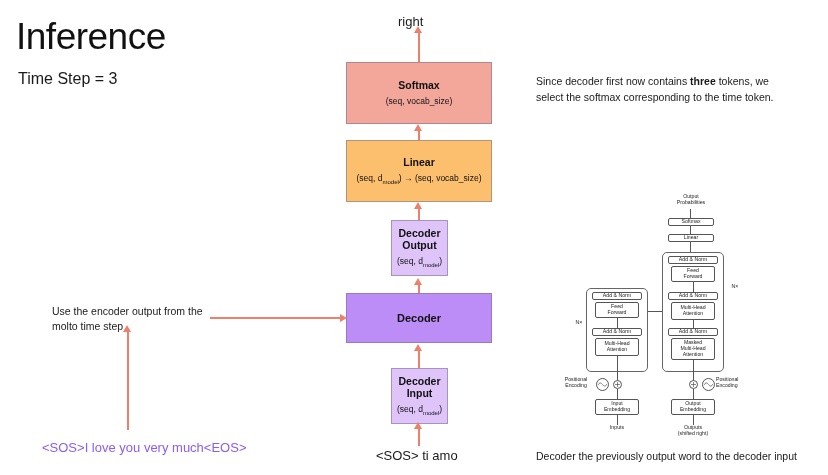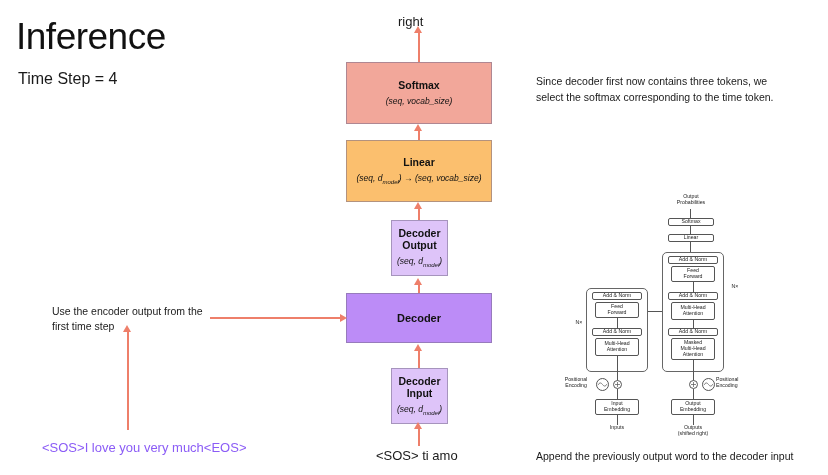--- a/index.html
+++ b/index.html
@@ -49,21 +49,20 @@
     color: #111;
     line-height: 1.15;
   }
   .flow-sub {
     font-size: 8.5px;
     font-weight: 400;
     color: #111;
     margin-top: 6px;
     line-height: 1.1;
     white-space: nowrap;
-    font-style: italic;
   }
   .flow-sub sub { font-size: 6px; }
 
   #box-softmax {
     left: 346px; top: 62px; width: 146px; height: 62px;
     background: #F2A79A;
   }
   #box-linear {
     left: 346px; top: 140px; width: 146px; height: 62px;
     background: #FBBF6E;
@@ -132,21 +131,21 @@
     line-height: 1.45;
     color: #1a1a1a;
   }
   #note-softmax {
     left: 536px; top: 74px;
     width: 258px;
     font-size: 10.5px;
     line-height: 1.5;
     color: #1a1a1a;
   }
-  #note-softmax b { font-weight: normal; }
+  #note-softmax b { font-weight: bold; }
   #note-append {
     left: 536px; top: 450px;
     font-size: 10.5px;
     color: #1a1a1a;
   }
   #label-output-word {
     left: 398px; top: 14px;
     font-size: 13px;
     color: #1a1a1a;
   }
@@ -209,21 +208,21 @@
   .c-lilac  { background: #DADCF0; }
   .c-yellow { background: #FBF3C2; }
   .c-blue   { background: #CFE8F3; }
   .c-orange { background: #F8DFB4; }
   .c-pink   { background: #F9DCE2; }
 </style>
 </head>
 <body>
 
 <div class="abs" id="page-title">Inference</div>
-<div class="abs" id="time-step">Time Step = 4</div>
+<div class="abs" id="time-step">Time Step = 3</div>
 
 <div class="abs" id="label-output-word">right</div>
 
 <div class="abs arrow-head-up" id="arrow-head-softmax-out"></div>
 <div class="abs arrow-v" id="arrow-softmax-out"></div>
 
 <div class="abs flow-box" id="box-softmax">
   <div class="flow-title">Softmax</div>
   <div class="flow-sub">(seq, vocab_size)</div>
 </div>
@@ -259,29 +258,29 @@
   <div class="flow-title">Decoder</div>
   <div class="flow-title">Input</div>
   <div class="flow-sub"><span>(seq, d</span><sub>model</sub><span>)</span></div>
 </div>
 
 <div class="abs arrow-head-up" id="arrow-head-text-di"></div>
 <div class="abs arrow-v" id="arrow-text-di"></div>
 
 <div class="abs" id="label-decoder-input-tokens">&lt;SOS&gt; ti amo</div>
 
-<div class="abs" id="note-encoder">Use the encoder output from the first time step</div>
+<div class="abs" id="note-encoder">Use the encoder output from the molto time step</div>
 <div class="abs arrow-h" id="arrow-enc-h"></div>
 <div class="abs arrow-head-right" id="arrow-head-enc"></div>
 <div class="abs arrow-v" id="arrow-src-up"></div>
 <div class="abs arrow-head-up" id="arrow-head-src-up"></div>
 <div class="abs" id="label-source-sentence">&lt;SOS&gt;I love you very much&lt;EOS&gt;</div>
 
 <div class="abs" id="note-softmax"><span>Since decoder first now contains </span><b>three</b><span> tokens, we select the softmax corresponding to the time token.</span></div>
-<div class="abs" id="note-append">Append the previously output word to the decoder input</div>
+<div class="abs" id="note-append">Decoder the previously output word to the decoder input</div>
 
 <div class="abs" id="transformer-figure">
 
   <div class="tlabel" style="left:88px; top:0px; width:62px;">
     <span>Output</span><br>
     <span>Probabilities</span>
   </div>
   <div class="line" style="left:118px; top:15px; width:0.8px; height:9px;"></div>
 
   <div class="tbox c-green" style="left:96px; top:24px; width:46px; height:8px;">

